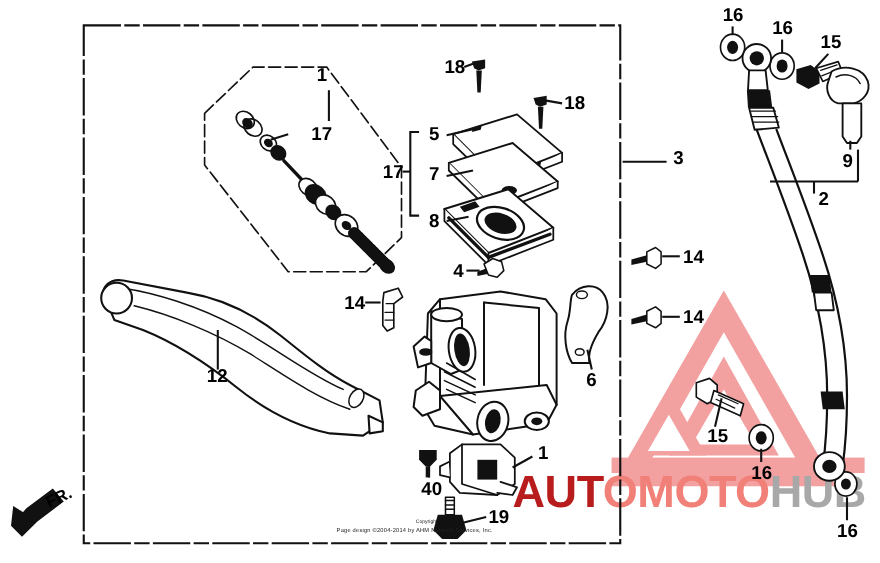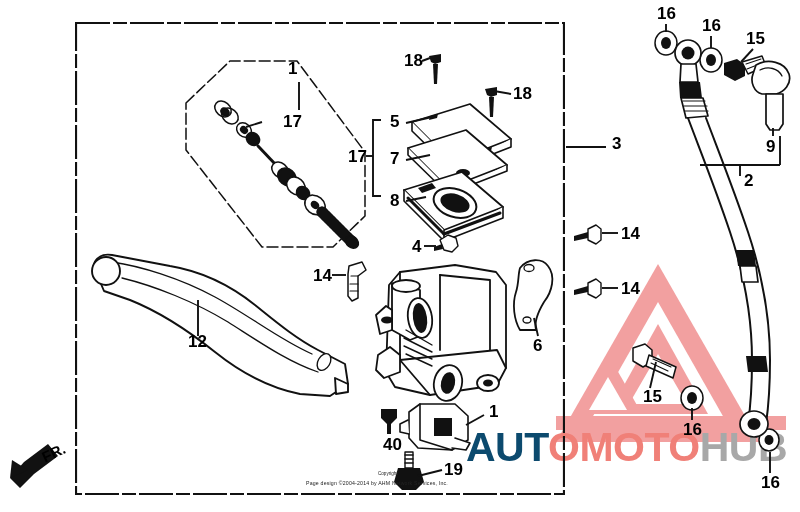--- a/index.html
+++ b/index.html
@@ -89,21 +89,21 @@
       <polygon points="102,62 152,152 52,152" fill="#f2a0a0"></polygon>
       <polygon points="102,92 131,142 73,142" fill="#ffffff"></polygon>
 
       <polygon points="52,92 86,152 18,152" fill="#f2a0a0"></polygon>
       <polygon points="52,115 71,148 33,148" fill="#ffffff"></polygon>
     </svg>
   </div>
   <div class="wm-bar"></div>
 
   <div class="wm-text">
-    <span style="color:#0c4a6e">AUT</span><span style="color:#f08078">OMOTO</span><span style="color:#a8a8a8">HUB</span>
+    <span style="color:#b91c1c">AUT</span><span style="color:#f08078">OMOTO</span><span style="color:#a8a8a8">HUB</span>
   </div>
 
   <div style="position:absolute;left:75px;top:22px;width:490px;height:473px;">
     <svg width="490" height="473" viewBox="0 0 490 473">
       <path d="M1,1 L489,1 L489,472 L1,472 Z" fill="none" stroke="#111" stroke-width="2.2" stroke-dasharray="34 3 14 3"></path>
     </svg>
   </div>
 
   <svg class="art" viewBox="0 0 800 512">
     <g fill="none" stroke="#111" stroke-width="1.6" stroke-linejoin="round" stroke-linecap="round">

